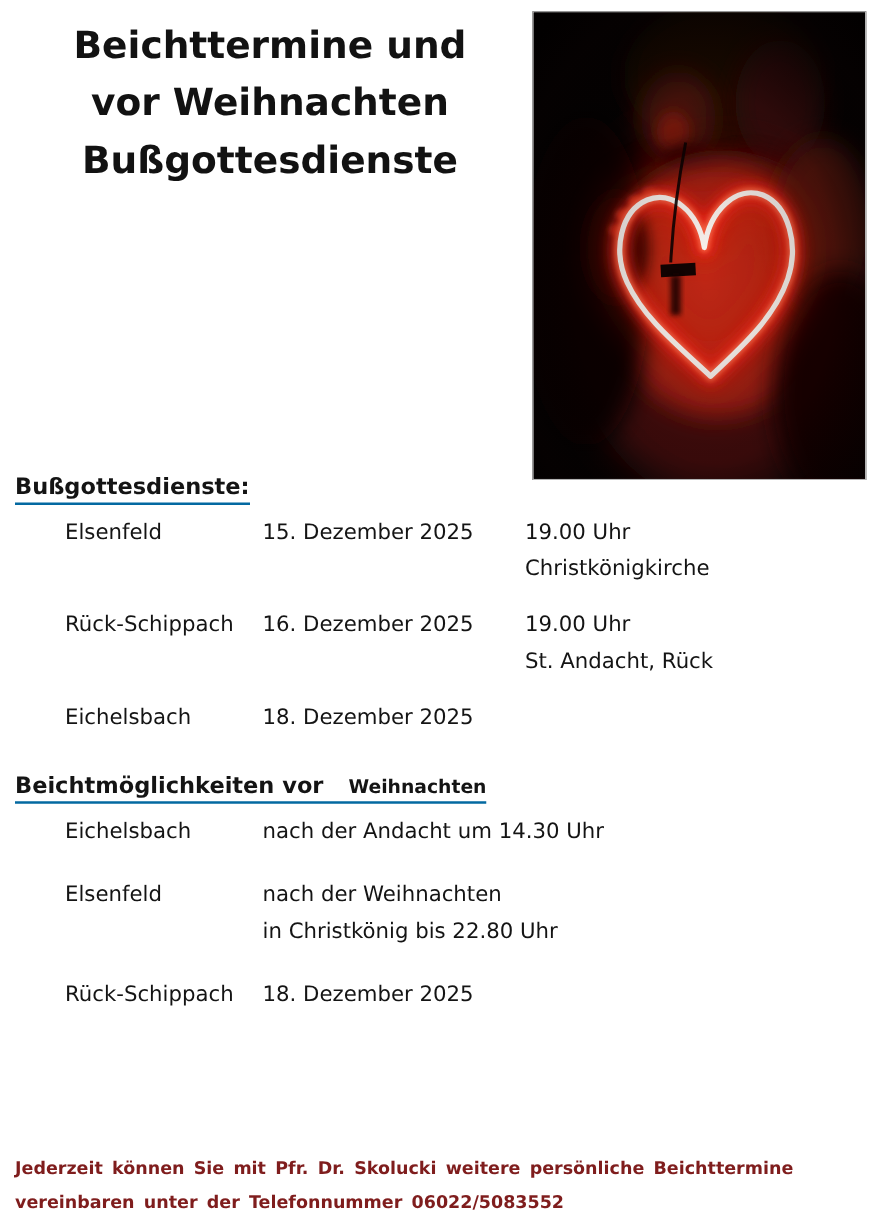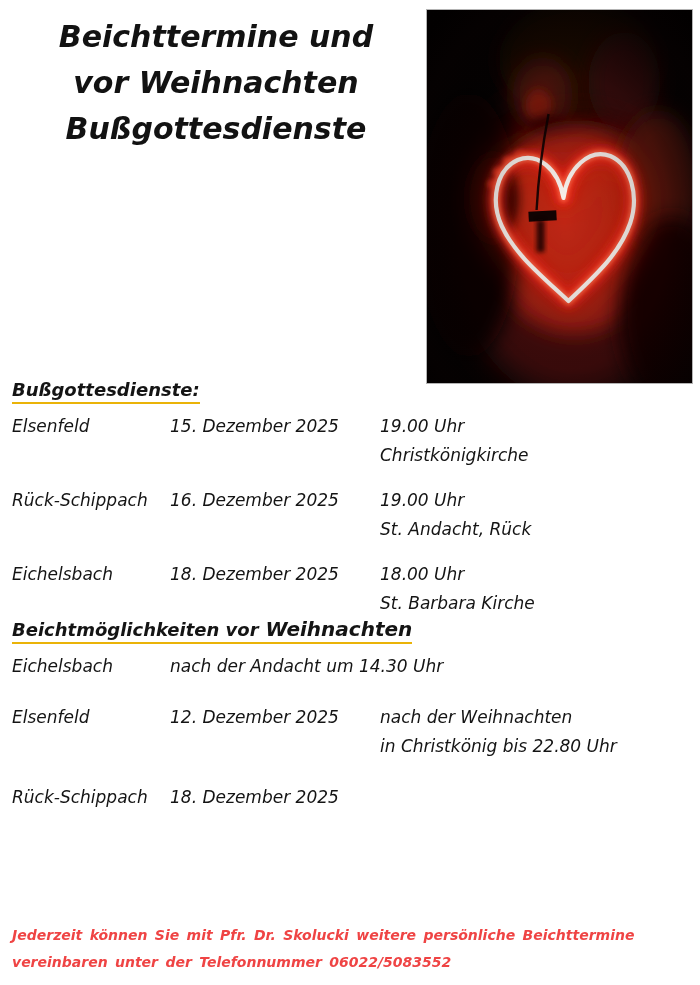--- a/index.html
+++ b/index.html
@@ -1,44 +1,44 @@
 <!DOCTYPE html>
 <html lang="de"><head>
 <meta charset="utf-8">
 <style>
   html,body{margin:0;padding:0;}
   body{background:#ffffff;font-family:"DejaVu Sans","Liberation Sans",sans-serif;color:#141414;}
-  .page{position:relative;width:700px;height:985px;background:#ffffff;overflow:hidden;font-style:italic;}
+  .page{position:relative;width:700px;height:985px;background:#ffffff;overflow:hidden;}
 
   
   .title{position:absolute;left:0;top:14px;width:432px;text-align:center;
          font-size:30px;font-weight:700;line-height:46px;color:#121212;}
 
   
   .photo{position:absolute;left:426px;top:9px;width:267px;height:375px;margin:0;
          border:1px solid #b3b3b3;box-sizing:border-box;background:#060202;}
   .photo svg{display:block;width:100%;height:100%;}
 
   
   .sec{position:absolute;left:12px;right:8px;}
   .sec1{top:379px;}
   .sec2{top:618px;}
   .sec-h{font-size:18px;font-weight:700;line-height:22px;margin-bottom:8px;}
-  .sec-h .u{display:inline-block;border-bottom:2px solid #eab308;padding-bottom:1px;}
-  .h-suffix{font-size:20px;margin-left:7px;}
+  .sec-h .u{display:inline-block;border-bottom:2px solid #0369a1;padding-bottom:1px;}
+  .h-suffix{font-size:15px;margin-left:20px;}
 
   .row{display:grid;grid-template-columns:158px 210px 1fr;
-       font-size:17px;line-height:29px;align-items:start;}
+       font-size:17px;line-height:29px;align-items:start;margin-left:40px;}
   .sec1 .row{margin-bottom:16px;}
   .sec2 .row{margin-bottom:22px;}
   .cell{white-space:nowrap;}
 
   
   .footer{position:absolute;left:12px;top:922px;right:4px;
-          font-size:14px;font-weight:700;line-height:27px;word-spacing:2.5px;color:#ef4444;}
+          font-size:14px;font-weight:700;line-height:27px;word-spacing:2.5px;color:#7f1d1d;}
   .footer div{white-space:nowrap;}
 </style>
 </head>
 <body>
 
 <div class="page">
 
   <div class="title">
     <div>Beichttermine und</div>
     <div>vor Weihnachten</div>
@@ -134,44 +134,39 @@
         <div class="cell">Rück-Schippach</div>
         <div class="cell">16. Dezember 2025</div>
         <div class="details">
           <div class="cell">19.00 Uhr</div>
           <div class="cell">St. Andacht, Rück</div>
         </div>
       </div>
       <div class="row">
         <div class="cell">Eichelsbach</div>
         <div class="cell">18. Dezember 2025</div>
-        <div class="details">
-          <div class="cell">18.00 Uhr</div>
-          <div class="cell">St. Barbara Kirche</div>
-        </div>
       </div>
     </div>
   </section>
 
   <section class="sec sec2">
     <div class="sec-h">
       <span class="u">
         <span>Beichtmöglichkeiten vor</span><span class="h-suffix">Weihnachten</span>
       </span>
     </div>
     <div class="rows">
       <div class="row">
         <div class="cell">Eichelsbach</div>
         <div class="details">
           <div class="cell">nach der Andacht um 14.30 Uhr</div>
         </div>
       </div>
       <div class="row">
         <div class="cell">Elsenfeld</div>
-        <div class="cell">12. Dezember 2025</div>
         <div class="details">
           <div class="cell">nach der Weihnachten</div>
           <div class="cell">in Christkönig bis 22.80 Uhr</div>
         </div>
       </div>
       <div class="row">
         <div class="cell">Rück-Schippach</div>
         <div class="cell">18. Dezember 2025</div>
       </div>
     </div>

